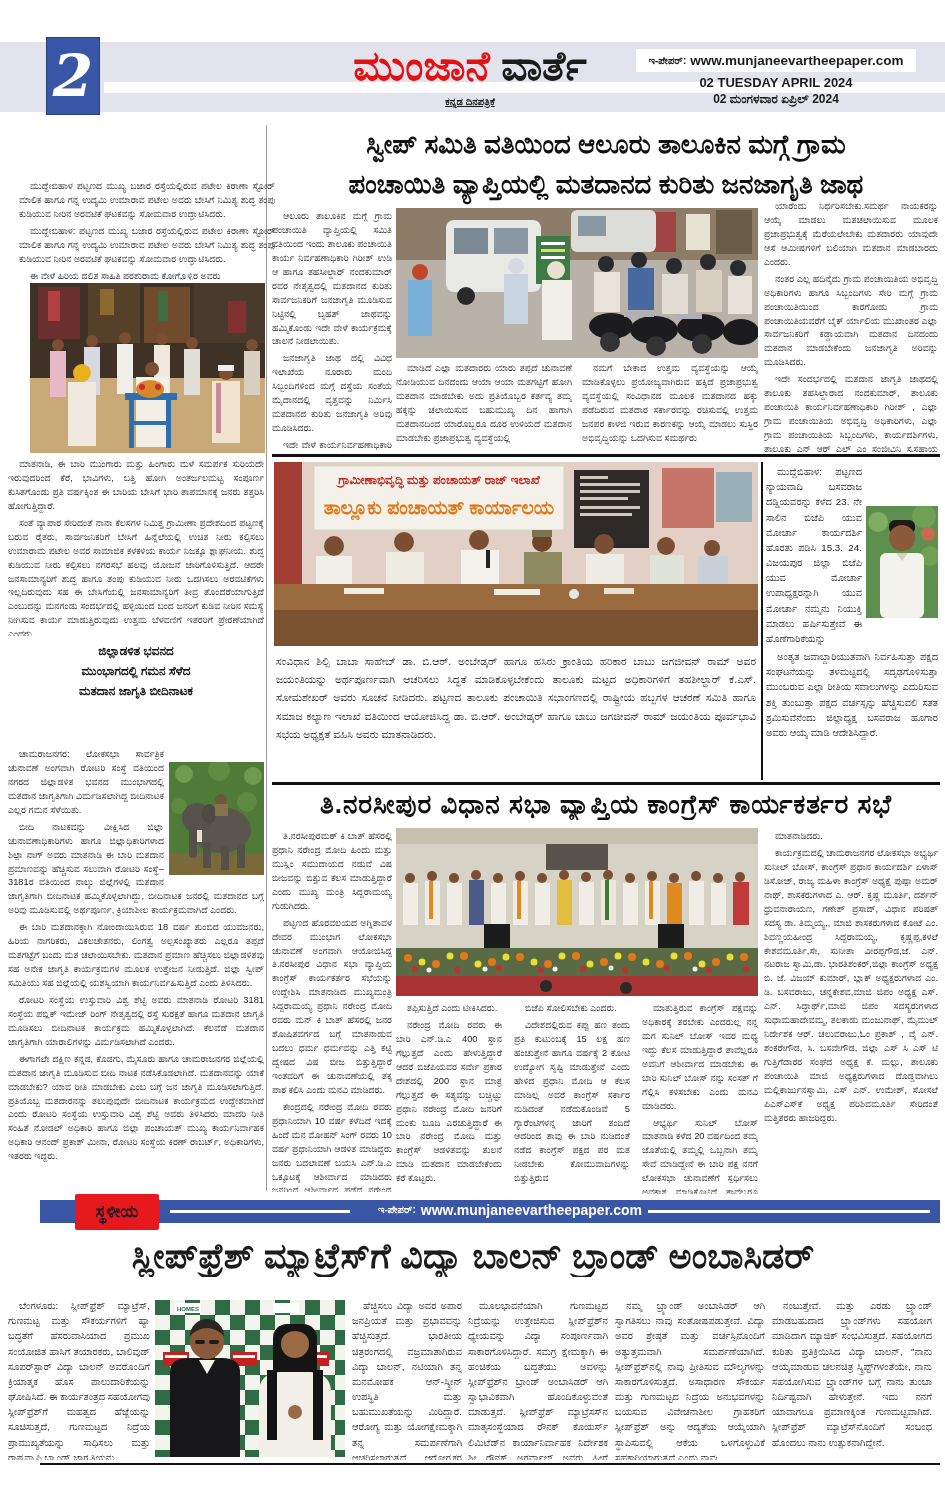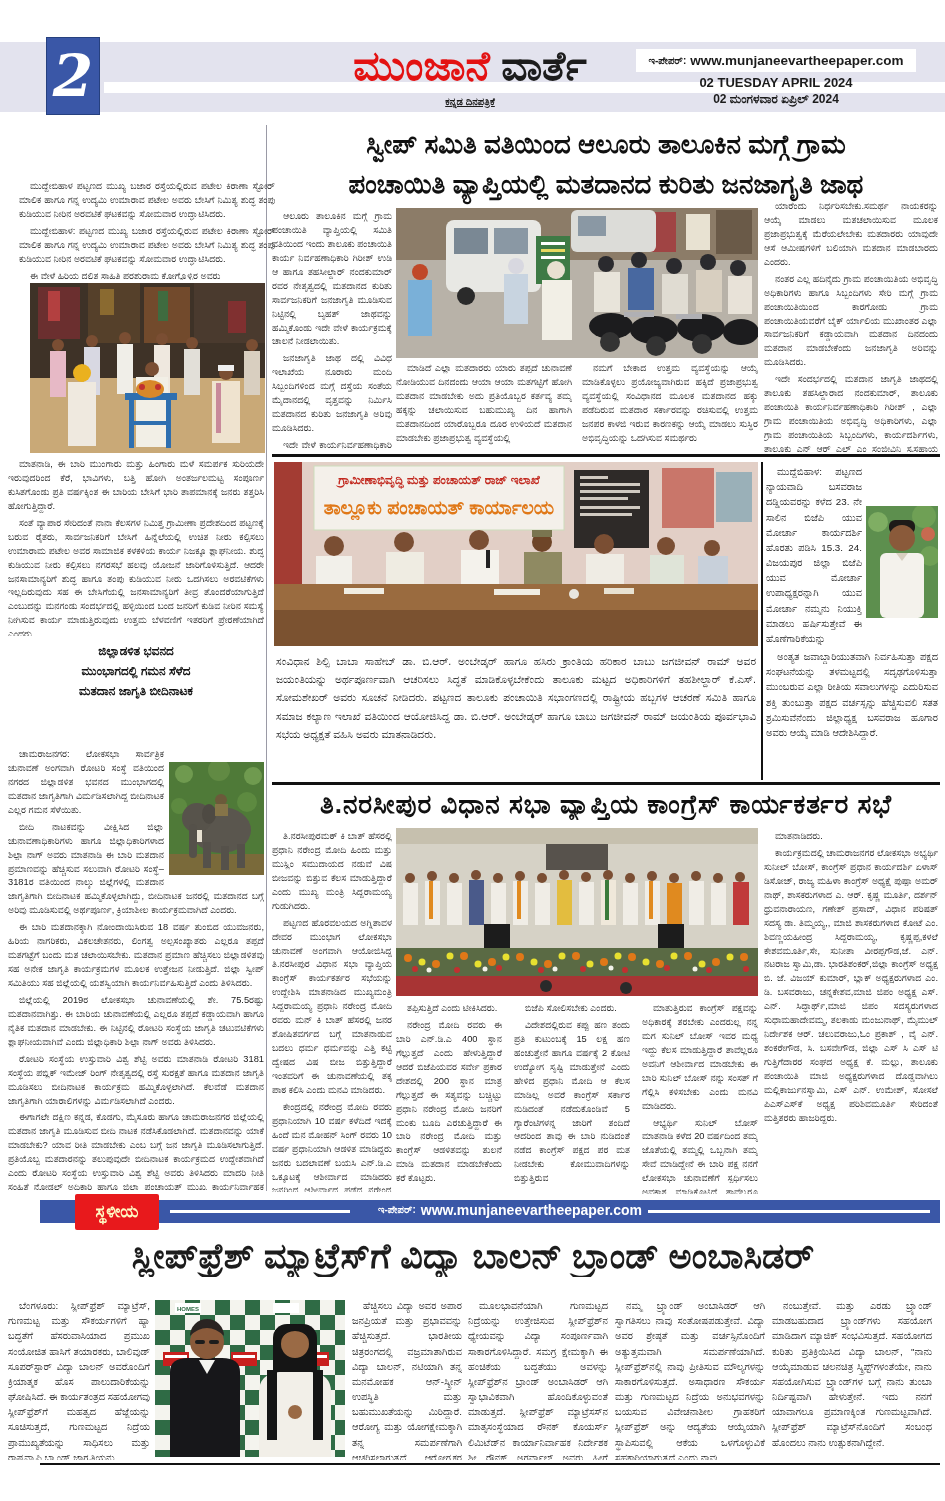--- a/index.html
+++ b/index.html
@@ -30,21 +30,21 @@
   
   svg{display:block;}
   .capt{font-size:10.6px;line-height:1.72;font-weight:500;text-align:justify;overflow:hidden;}
   .floatR{float:right;}
   
   .bluebar{left:40px;top:1200px;width:900px;height:23px;background:#3a57a7;}
   .whline{position:absolute;background:#fff;height:3px;top:10px;}
   .bartext{left:350px;top:1202px;width:320px;color:#fff;font-weight:bold;display:flex;gap:5px;
            align-items:center;justify-content:center;}
   .bartext .lbl{font-size:10px;} .bartext .url{font-size:14px;}
-  .redbox{left:75px;top:1194px;width:84px;height:36px;background:#e8191c;color:#fef9c3;display:flex;
+  .redbox{left:75px;top:1194px;width:84px;height:36px;background:#e8191c;color:#0f172a;display:flex;
           align-items:center;justify-content:center;font-size:17px;font-weight:bold;border-radius:2px;}
   .local-h{left:8px;top:1236px;width:930px;font-size:35px;font-weight:bold;text-align:center;
            white-space:nowrap;overflow:hidden;}
 </style>
 </head>
 <body>
 
 <div class="page">
 
   <div class="abs band"></div>
@@ -139,21 +139,20 @@
         <rect x="34" y="80" width="8" height="26" fill="#55514a"></rect>
           <rect x="52" y="84" width="8" height="24" fill="#55514a"></rect>
           <rect x="68" y="82" width="8" height="24" fill="#55514a"></rect>
         <circle cx="52" cy="38" r="6" fill="#6b5a3a"></circle>
           <rect x="46" y="42" width="13" height="12" fill="#857448"></rect>
       </svg>
     </div>
     <p>ಚಾಮರಾಜನಗರ: ಲೋಕಸಭಾ ಸಾರ್ವತ್ರಿಕ ಚುನಾವಣೆ ಅಂಗವಾಗಿ ರೋಟರಿ ಸಂಸ್ಥೆ ವತಿಯಿಂದ ನಗರದ ಜಿಲ್ಲಾಡಳಿತ ಭವನದ ಮುಂಭಾಗದಲ್ಲಿ ಮತದಾನ ಜಾಗೃತಿಗಾಗಿ ವಿರ್ಮಡಿಸಲಾಗಿದ್ದ ಬೀದಿನಾಟಕ ಎಲ್ಲರ ಗಮನ ಸೆಳೆಯಿತು.</p>
     <p>ಬೀದಿ ನಾಟಕವನ್ನು ವೀಕ್ಷಿಸಿದ ಜಿಲ್ಲಾ ಚುನಾವಣಾಧಿಕಾರಿಗಳು ಹಾಗೂ ಜಿಲ್ಲಾಧಿಕಾರಿಗಳಾದ ಶಿಲ್ಪಾ ನಾಗ್ ಅವರು ಮಾತನಾಡಿ ಈ ಬಾರಿ ಮತದಾನ ಪ್ರಮಾಣವನ್ನು ಹೆಚ್ಚಿಸುವ ಸಲುವಾಗಿ ರೋಟರಿ ಸಂಸ್ಥೆ–3181ರ ವತಿಯಿಂದ ನಾಲ್ಕು ಜಿಲ್ಲೆಗಳಲ್ಲಿ ಮತದಾನ ಜಾಗೃತಿಗಾಗಿ ಬೀದಿನಾಟಕ ಹಮ್ಮಿಕೊಳ್ಳಲಾಗಿದ್ದು, ಬೀದಿನಾಟಕ ಜನರಲ್ಲಿ ಮತದಾನದ ಬಗ್ಗೆ ಅರಿವು ಮೂಡಿಸುವಲ್ಲಿ ಅರ್ಥಪೂರ್ಣ, ಕ್ರಿಯಾಶೀಲ ಕಾರ್ಯಕ್ರಮವಾಗಿದೆ ಎಂದರು.</p>
     <p>ಈ ಬಾರಿ ಮತದಾನಕ್ಕಾಗಿ ನೋಂದಾಯಿಸಿರುವ 18 ವರ್ಷ ತುಂಬಿದ ಯುವಜನರು, ಹಿರಿಯ ನಾಗರಿಕರು, ವಿಕಲಚೇತನರು, ಲಿಂಗತ್ವ ಅಲ್ಪಸಂಖ್ಯಾತರು ಎಲ್ಲರೂ ತಪ್ಪದೆ ಮತಗಟ್ಟೆಗೆ ಬಂದು ಮತ ಚಲಾಯಿಸಬೇಕು. ಮತದಾನ ಪ್ರಮಾಣ ಹೆಚ್ಚಿಸಲು ಜಿಲ್ಲಾಡಳಿತವು ಸಹ ಅನೇಕ ಜಾಗೃತಿ ಕಾರ್ಯಕ್ರಮಗಳ ಮೂಲಕ ಉತ್ತೇಜನ ನೀಡುತ್ತಿದೆ. ಜಿಲ್ಲಾ ಸ್ವೀಪ್ ಸಮಿತಿಯು ಸಹ ಜಿಲ್ಲೆಯಲ್ಲಿ ಯಶಸ್ವಿಯಾಗಿ ಕಾರ್ಯನಿರ್ವಹಿಸುತ್ತಿದೆ ಎಂದು ತಿಳಿಸಿದರು.</p>
-    <p>ಜಿಲ್ಲೆಯಲ್ಲಿ 2019ರ ಲೋಕಸಭಾ ಚುನಾವಣೆಯಲ್ಲಿ ಶೇ. 75.5ರಷ್ಟು ಮತದಾನವಾಗಿತ್ತು. ಈ ಬಾರಿಯ ಚುನಾವಣೆಯಲ್ಲಿ ಎಲ್ಲರೂ ತಪ್ಪದೆ ಕಡ್ಡಾಯವಾಗಿ ಹಾಗೂ ನೈತಿಕ ಮತದಾನ ಮಾಡಬೇಕು. ಈ ನಿಟ್ಟಿನಲ್ಲಿ ರೋಟರಿ ಸಂಸ್ಥೆಯ ಜಾಗೃತಿ ಚಟುವಟಿಕೆಗಳು ಶ್ಲಾಘನೀಯವಾಗಿವೆ ಎಂದು ಜಿಲ್ಲಾಧಿಕಾರಿ ಶಿಲ್ಪಾ ನಾಗ್ ಅವರು ತಿಳಿಸಿದರು.</p>
     <p>ರೋಟರಿ ಸಂಸ್ಥೆಯ ಉಸ್ತುವಾರಿ ವಿಶ್ವ ಶೆಟ್ಟಿ ಅವರು ಮಾತನಾಡಿ ರೋಟರಿ 3181 ಸಂಸ್ಥೆಯ ಪಬ್ಲಿಕ್ ಇಮೇಜ್ ರಿಂಗ್ ನೇತೃತ್ವದಲ್ಲಿ ರಸ್ತೆ ಸುರಕ್ಷತೆ ಹಾಗೂ ಮತದಾನ ಜಾಗೃತಿ ಮೂಡಿಸಲು ಬೀದಿನಾಟಕ ಕಾರ್ಯಕ್ರಮ ಹಮ್ಮಿಕೊಳ್ಳಲಾಗಿದೆ. ಕೆಲವೆಡೆ ಮತದಾನ ಜಾಗೃತಿಗಾಗಿ ಯಾರಾಲಿಗಳನ್ನು ವಿರ್ಮಡಿಸಲಾಗಿದೆ ಎಂದರು.</p>
     <p>ಈಗಾಗಲೇ ದಕ್ಷಿಣ ಕನ್ನಡ, ಕೊಡಗು, ಮೈಸೂರು ಹಾಗೂ ಚಾಮರಾಜನಗರ ಜಿಲ್ಲೆಯಲ್ಲಿ ಮತದಾನ ಜಾಗೃತಿ ಮೂಡಿಸುವ ಬೀದಿ ನಾಟಕ ನಡೆಸಿಕೊಡಲಾಗಿದೆ. ಮತದಾನವನ್ನು ಯಾಕೆ ಮಾಡಬೇಕು? ಯಾವ ರೀತಿ ಮಾಡಬೇಕು ಎಂಬ ಬಗ್ಗೆ ಜನ ಜಾಗೃತಿ ಮೂಡಿಸಲಾಗುತ್ತಿದೆ. ಪ್ರತಿಯೊಬ್ಬ ಮತದಾರನನ್ನು ತಲುಪುವುದೇ ಬೀದಿನಾಟಕ ಕಾರ್ಯಕ್ರಮದ ಉದ್ದೇಶವಾಗಿದೆ ಎಂದು ರೋಟರಿ ಸಂಸ್ಥೆಯ ಉಸ್ತುವಾರಿ ವಿಶ್ವ ಶೆಟ್ಟಿ ಅವರು ತಿಳಿಸಿದರು ಮಾದರಿ ನೀತಿ ಸಂಹಿತೆ ನೋಡಲ್ ಅಧಿಕಾರಿ ಹಾಗೂ ಜಿಲ್ಲಾ ಪಂಚಾಯತ್ ಮುಖ್ಯ ಕಾರ್ಯನಿರ್ವಾಹಕ ಅಧಿಕಾರಿ ಆನಂದ್ ಪ್ರಕಾಶ್ ಮೀನಾ, ರೋಟರಿ ಸಂಸ್ಥೆಯ ಕಿರಣ್ ರಾಬರ್ಟ್, ಅಧಿಕಾರಿಗಳು, ಇತರರು ಇದ್ದರು.</p>
   </div>
 
   <div class="abs hd" style="left:272px;top:124px;width:668px;font-size:26px;line-height:1.55;">
     <div>ಸ್ವೀಪ್ ಸಮಿತಿ ವತಿಯಿಂದ ಆಲೂರು ತಾಲೂಕಿನ ಮಗ್ಗೆ  ಗ್ರಾಮ</div>
     <div>ಪಂಚಾಯಿತಿ ವ್ಯಾಪ್ತಿಯಲ್ಲಿ ಮತದಾನದ ಕುರಿತು ಜನಜಾಗೃತಿ ಜಾಥ</div>
   </div>
   <div class="abs col" style="left:272px;top:210px;width:120px;height:242px;">
     <p>ಆಲೂರು ತಾಲೂಕಿನ ಮಗ್ಗೆ ಗ್ರಾಮ ಪಂಚಾಯಿತಿ ವ್ಯಾಪ್ತಿಯಲ್ಲಿ ಸಮಿತಿ ವತಿಯಿಂದ ಇಂದು ತಾಲೂಕು ಪಂಚಾಯಿತಿ ಕಾರ್ಯ ನಿರ್ವಹಣಾಧಿಕಾರಿ ಗಿರೀಶ್ ಉಡಿ ಆ ಹಾಗೂ ತಹಸೀಲ್ದಾರ್ ನಂದಕುಮಾರ್ ರವರ ನೇತೃತ್ವದಲ್ಲಿ ಮತದಾನದ ಕುರಿತು ಸಾರ್ವಜನಿಕರಿಗೆ ಜನಜಾಗೃತಿ ಮೂಡಿಸುವ ನಿಟ್ಟಿನಲ್ಲಿ ಬೃಹತ್ ಜಾಥವನ್ನು ಹಮ್ಮಿಕೊಂಡು ಇದೇ ವೇಳೆ ಕಾರ್ಯಕ್ರಮಕ್ಕೆ ಚಾಲನೆ ನೀಡಲಾಯಿತು.</p>

